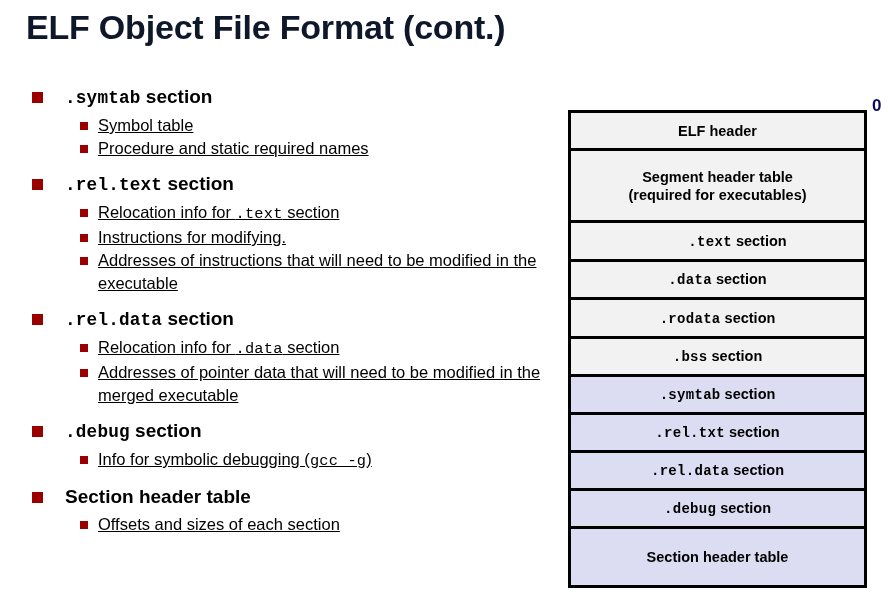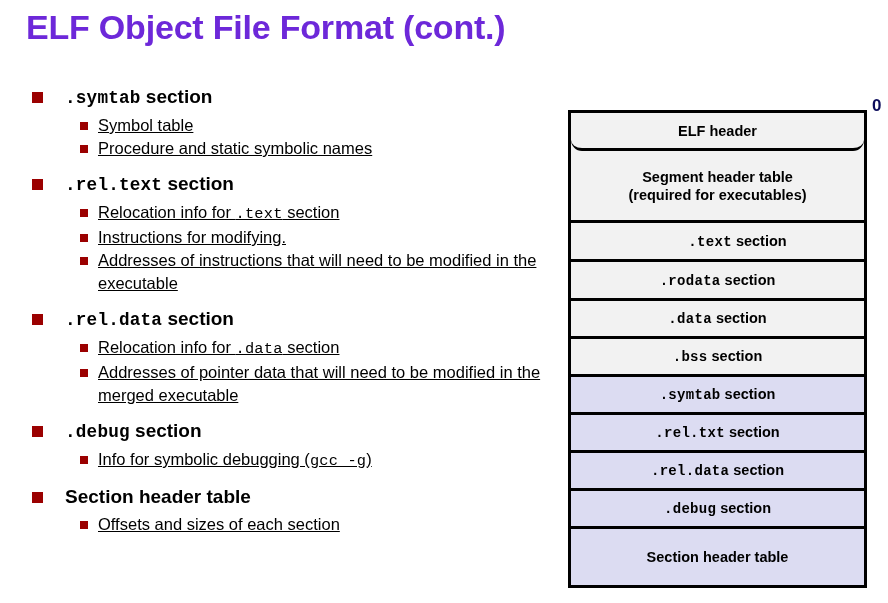--- a/index.html
+++ b/index.html
@@ -17,21 +17,21 @@
   }
 
   
   #slide-title {
     position: absolute;
     left: 26px;
     top: 8px;
     font-size: 34px;
     font-weight: bold;
     letter-spacing: -0.2px;
-    color: #6d28d9;
+    color: #0f172a;
     white-space: nowrap;
   }
 
   
   #bullet-list {
     position: absolute;
     left: 0px;
     top: 84px;
     width: 556px;
   }
@@ -113,21 +113,21 @@
 </style>
 </head>
 <body>
 
 <div id="slide-title">ELF Object File Format (cont.)</div>
 
 <div id="bullet-list">
     <div class="l1"><span class="sq"></span><span class="mono">.symtab</span><span> section</span></div>
     <div class="gap-sm"></div>
     <div class="l2"><span class="sq"></span><span>Symbol table</span></div>
-    <div class="l2"><span class="sq"></span><span>Procedure and static symbolic names</span></div>
+    <div class="l2"><span class="sq"></span><span>Procedure and static required names</span></div>
     <div class="gap"></div>
     <div class="l1"><span class="sq"></span><span class="mono">.rel.text</span><span> section</span></div>
     <div class="gap-sm"></div>
     <div class="l2"><span class="sq"></span><span>Relocation info for </span><span class="mono">.text</span><span> section</span></div>
     <div class="l2"><span class="sq"></span><span>Instructions for modifying.</span></div>
     <div class="l2"><span class="sq"></span><span>Addresses of instructions that will need to be modified in the executable</span></div>
     <div class="gap"></div>
     <div class="l1"><span class="sq"></span><span class="mono">.rel.data</span><span> section</span></div>
     <div class="gap-sm"></div>
     <div class="l2"><span class="sq"></span><span>Relocation info for </span><span class="mono">.data</span><span> section</span></div>
@@ -136,34 +136,34 @@
     <div class="l1"><span class="sq"></span><span class="mono">.debug</span><span> section</span></div>
     <div class="gap-sm"></div>
     <div class="l2"><span class="sq"></span><span>Info for symbolic debugging (</span><span class="mono">gcc  -g</span><span>)</span></div>
     <div class="gap"></div>
     <div class="l1"><span class="sq"></span><span>Section header table</span></div>
     <div class="gap-sm"></div>
     <div class="l2"><span class="sq"></span><span>Offsets and sizes of each section</span></div>
   </div>
 
 <div id="elf-diagram">
-    <div class="drow gray" style="height: 38px; border-radius: 11px;">
+    <div class="drow gray" style="height: 38px;">
       <div><span>ELF header</span></div>
     </div>
     <div class="drow gray" style="height: 72px;">
       <div><span>Segment header table</span><br><span>(required for executables)</span></div>
     </div>
     <div class="drow gray" style="height: 39px; padding-left: 40px;">
       <div><span class="mono">.text</span><span> section</span></div>
     </div>
+    <div class="drow gray" style="height: 38px;">
+      <div><span class="mono">.data</span><span> section</span></div>
+    </div>
     <div class="drow gray" style="height: 39px;">
       <div><span class="mono">.rodata</span><span> section</span></div>
-    </div>
-    <div class="drow gray" style="height: 38px;">
-      <div><span class="mono">.data</span><span> section</span></div>
     </div>
     <div class="drow gray" style="height: 38px;">
       <div><span class="mono">.bss</span><span> section</span></div>
     </div>
     <div class="drow lav" style="height: 38px;">
       <div><span class="mono">.symtab</span><span> section</span></div>
     </div>
     <div class="drow lav" style="height: 38px;">
       <div><span class="mono">.rel.txt</span><span> section</span></div>
     </div>

